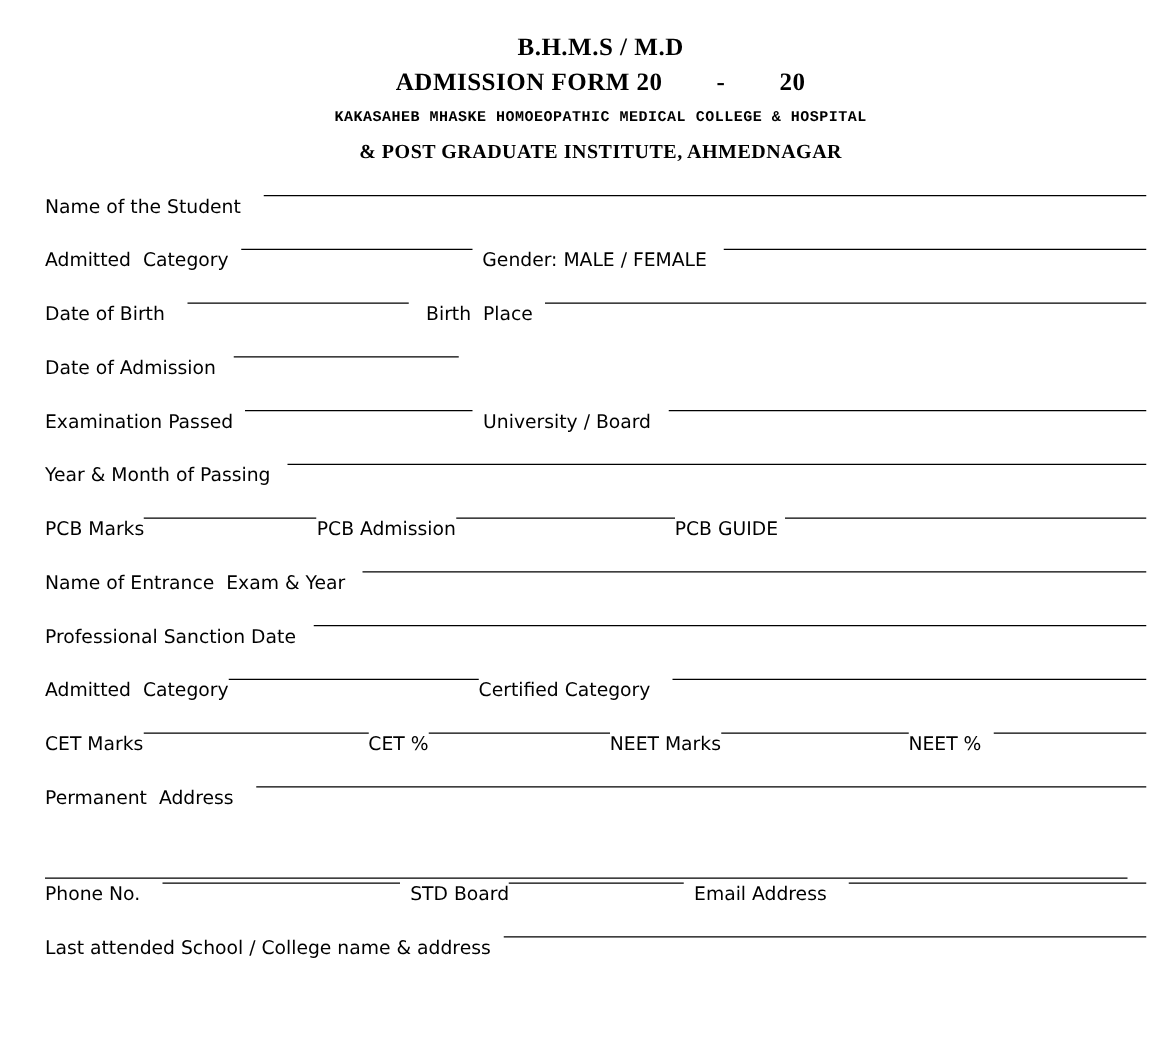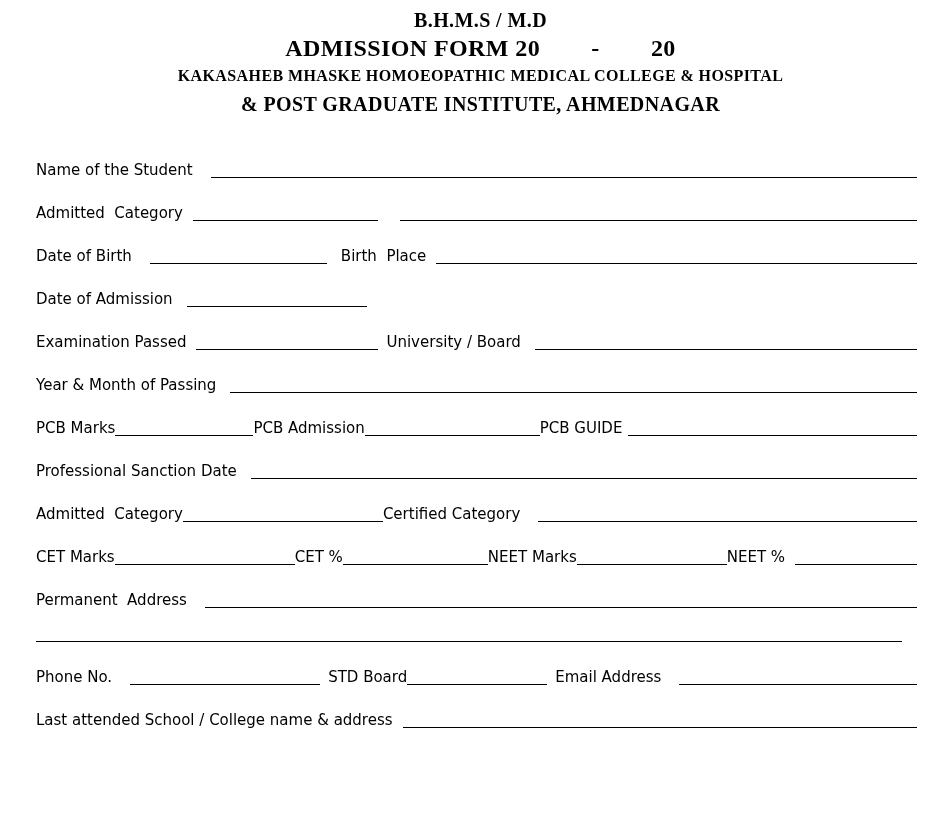--- a/index.html
+++ b/index.html
@@ -20,43 +20,43 @@
     height: 840px;
     box-sizing: border-box;
     padding: 0;
   }
 
   
   .header {
     text-align: center;
     font-family: "Liberation Serif", serif;
     font-weight: bold;
-    padding-top: 6px;
+    padding-top: 24px;
     margin-left: 20px;
   }
   .header .line {
     font-size: 20px;
     line-height: 28px;
     letter-spacing: 0.4px;
     white-space: pre;
   }
   .header .line.title1 { font-size: 20px; }
-  .header .line.title2 { font-size: 24px; }
-  .header .line.title3 { font-size: 16px; }
-  .header .line.title4 { font-size: 20px; }
+  .header .line.title2 { font-size: 20px; }
+  .header .line.title3 { font-size: 12px; font-family: Liberation Mono, monospace; }
+  .header .line.title4 { font-size: 16px; }
 
   
   .form {
     margin-top: 20px;
     padding-left: 36px;
     padding-right: 24px;
   }
   .row {
     display: flex;
-    align-items: flex-end;
+    align-items: flex-start;
     height: 43px;
     font-size: 15px;
     font-family: "DejaVu Sans", sans-serif;
   }
   .lbl {
     white-space: pre;
     line-height: 18px;
     padding-bottom: 2px;
   }
   .rule {
@@ -98,20 +98,21 @@
       <span class="lbl">Name of the Student</span>
       <span class="gap sp18"></span>
       <span class="rule grow"></span>
     </div>
 
     <div class="row">
       <span class="lbl">Admitted  Category</span>
       <span class="gap sp10"></span>
       <span class="rule" style="width:185px"></span>
       <span class="gap sp8"></span>
+      <span class="lbl">Gender: MALE / FEMALE</span>
       <span class="gap sp14"></span>
       <span class="rule grow"></span>
     </div>
 
     <div class="row">
       <span class="lbl">Date of Birth</span>
       <span class="gap sp18"></span>
       <span class="rule" style="width:177px"></span>
       <span class="gap sp14"></span>
       <span class="lbl">Birth  Place</span>
@@ -144,20 +145,25 @@
     <div class="row">
       <span class="lbl">PCB Marks</span>
       <span class="rule" style="width:138px"></span>
       <span class="lbl">PCB Admission</span>
       <span class="rule" style="width:175px"></span>
       <span class="lbl">PCB GUIDE</span>
       <span class="gap sp6"></span>
       <span class="rule grow"></span>
     </div>
 
+    <div class="row">
+      <span class="lbl">Name of Entrance  Exam &amp; Year</span>
+      <span class="gap sp14"></span>
+      <span class="rule grow"></span>
+    </div>
 
     <div class="row">
       <span class="lbl">Professional Sanction Date</span>
       <span class="gap sp14"></span>
       <span class="rule grow"></span>
     </div>
 
 
     <div class="row">
       <span class="lbl">Admitted  Category</span>

